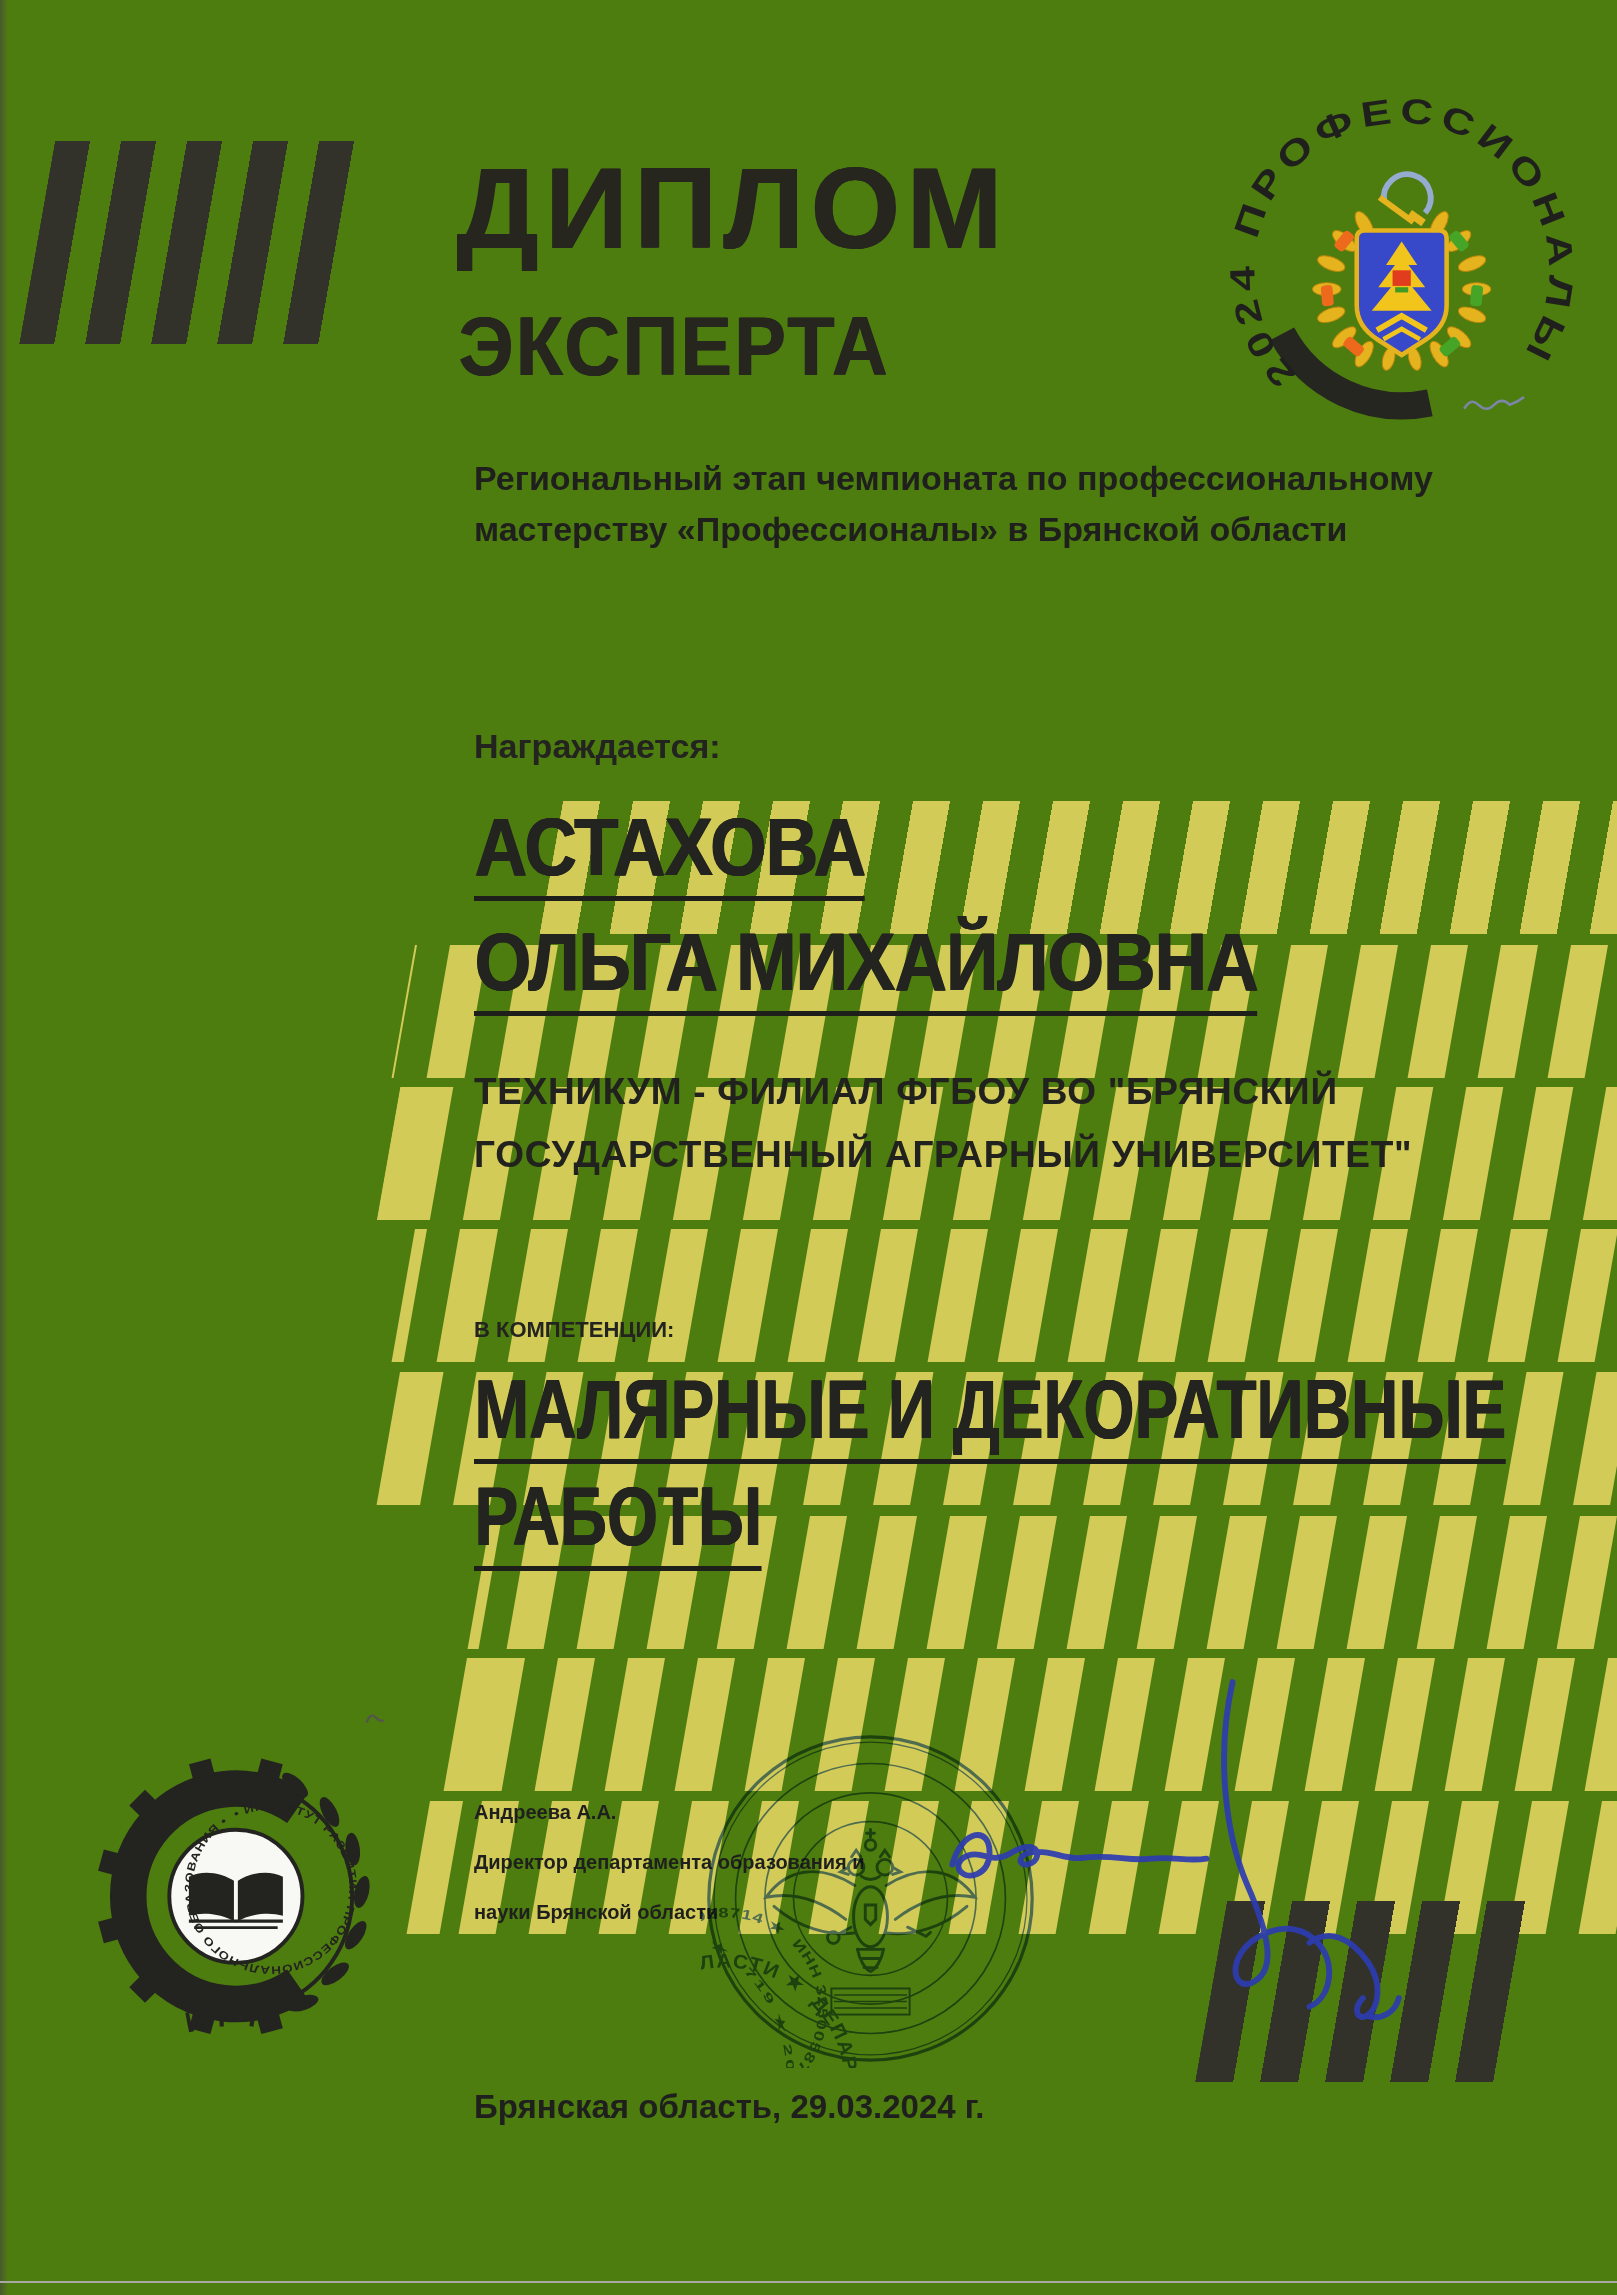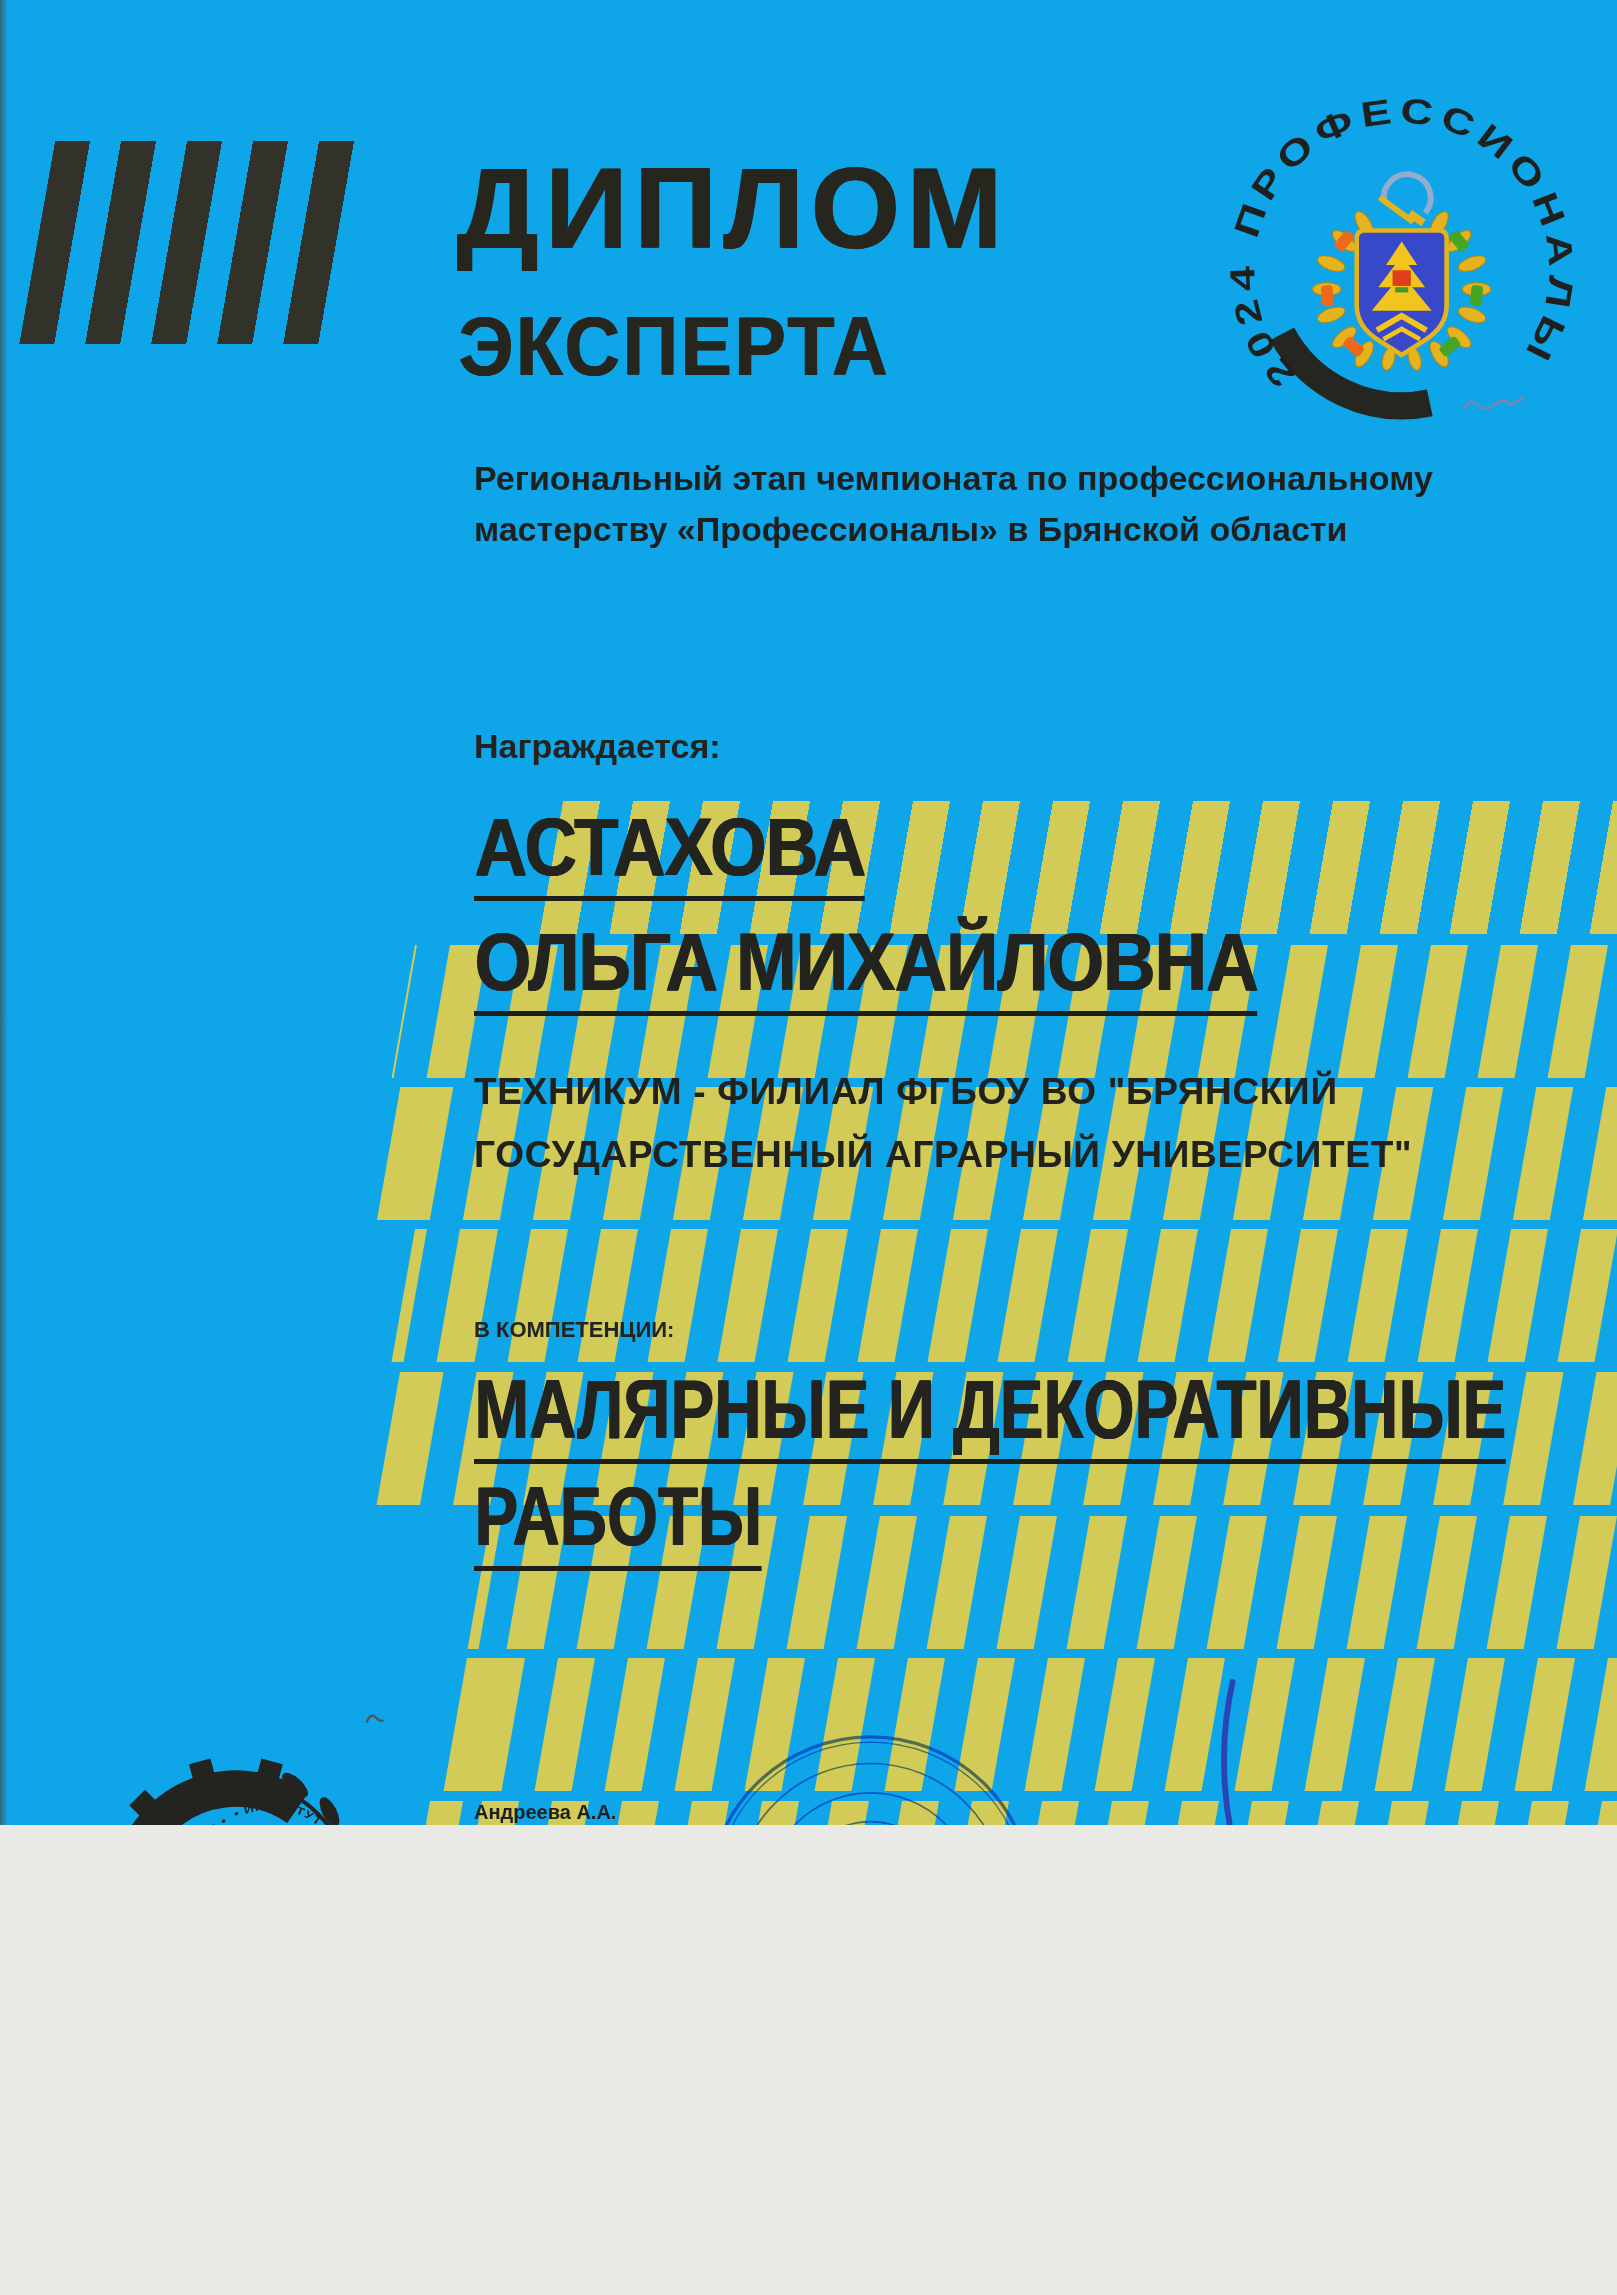--- a/index.html
+++ b/index.html
@@ -1,19 +1,19 @@
 <!DOCTYPE html>
 <html style="font-size:10.4px"><head>
 <meta charset="utf-8">
 <title>Document</title>
 <style>
   html,body{margin:0;padding:0;background:#e9e9e6;}
   #page{
-    position:relative;width:1617px;height:1825px;overflow:hidden;
-    background:#0ea5e9;font-family:"Liberation Sans",sans-serif;color:#232320;
+    position:relative;width:1617px;height:2295px;overflow:hidden;
+    background:#4d7c0f;font-family:"Liberation Sans",sans-serif;color:#232320;
   }
   
   .scan-edge-left{position:absolute;left:0;top:0;width:7.8px;height:2295px;z-index:6;
     background:linear-gradient(90deg,rgba(70,70,64,.65),rgba(70,70,64,0));}
   .scan-line-bottom{position:absolute;left:0;top:2281px;width:1617px;height:2px;background:#a8a8a2;z-index:6;}
   
   .stripe-block{position:absolute;transform:skewX(-10deg);transform-origin:0 0;}
   .stripes-topleft{left:55px;top:141px;width:308px;height:203px;z-index:1;
     background:repeating-linear-gradient(90deg,#32322b 0 35px,rgba(0,0,0,0) 35px 66px);}
   .stripes-bottomright{left:1227px;top:1901px;width:307px;height:181px;z-index:2;
@@ -103,20 +103,21 @@
   <div class="abs comp comp2 fat">
     <span class="u">РАБОТЫ</span>
   </div>
 
   <div class="abs sign">
     <div>Андреева А.А.</div>
     <div>Директор департамента образования и</div>
     <div>науки Брянской области</div>
   </div>
 
+  <div class="abs date">Брянская область, 29.03.2024 г.</div>
 
   <svg class="champ-logo" width="368" height="342" viewBox="0 0 565 525">
     <defs>
       <path id="champArc" d="M 122.2 425.8 A 226 226 0 1 1 441.8 425.8" fill="none"></path>
     </defs>
     <path d="M 98.4 363.6 A 208 208 0 0 0 325.2 469.5" fill="none" stroke="#262620" stroke-width="42"></path>
     <text font-size="54" font-weight="bold" fill="#1f1f1d" letter-spacing="8">
       <textPath href="#champArc" startOffset="0" textLength="1030" lengthAdjust="spacingAndGlyphs">2024 ПРОФЕССИОНАЛЫ</textPath>
     </text>
     <g>

